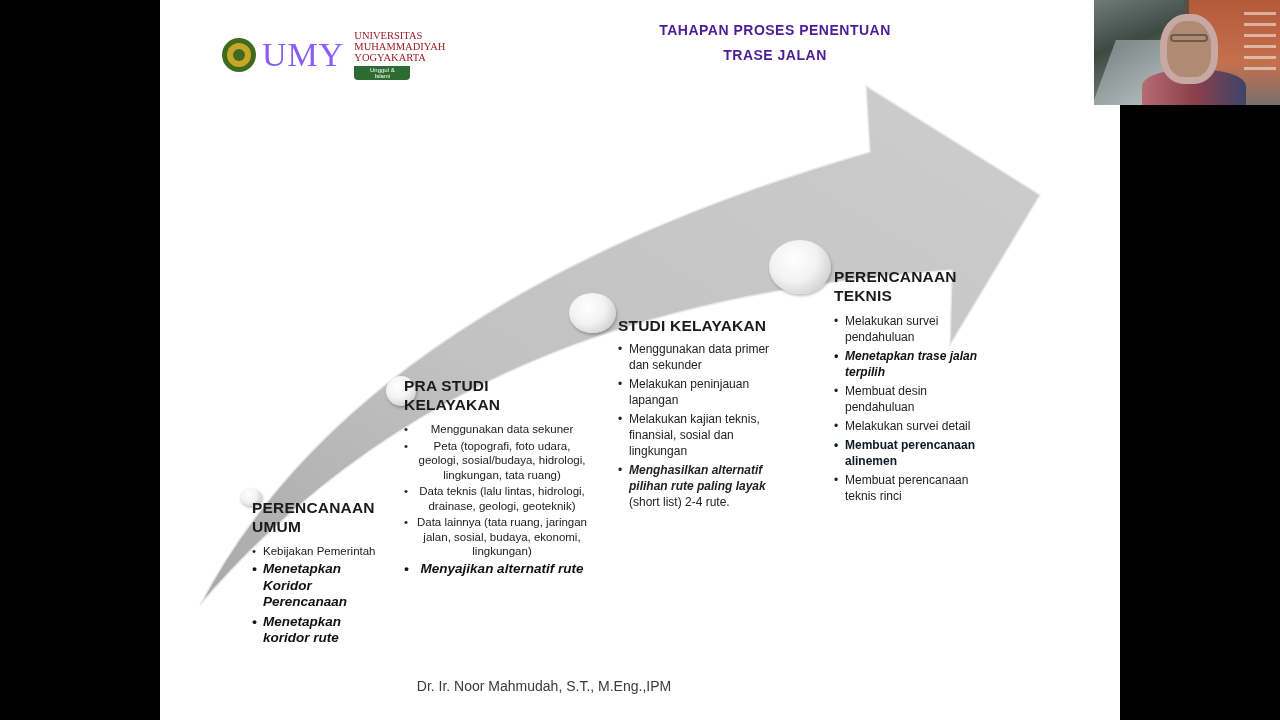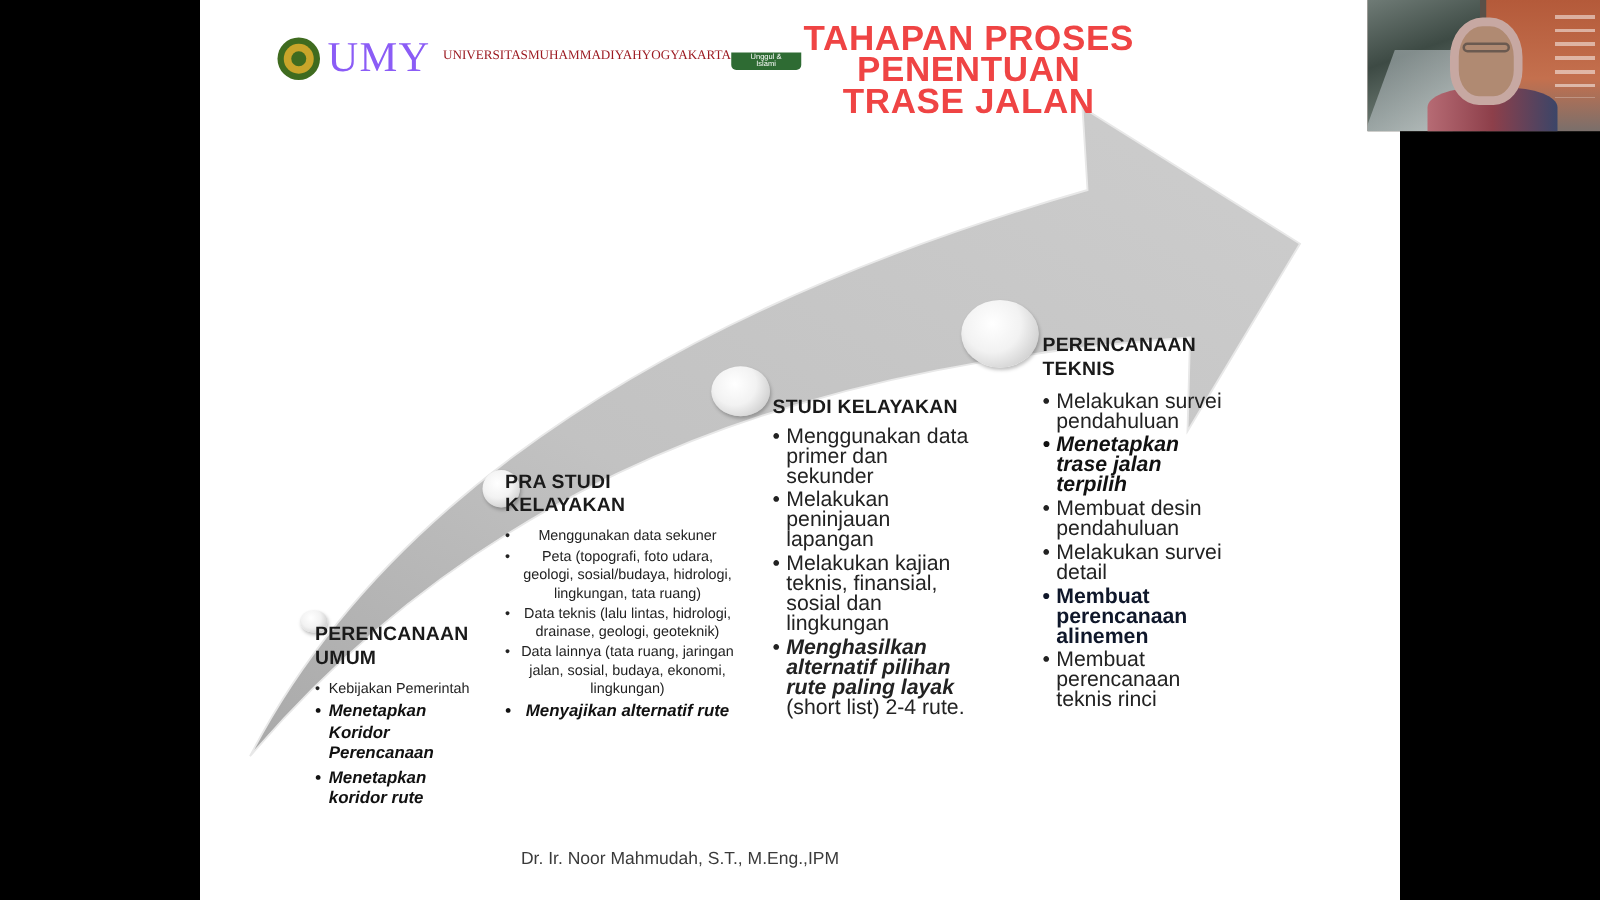--- a/index.html
+++ b/index.html
@@ -4,34 +4,34 @@
   <style>
     html, body { margin:0; padding:0; }
     body { width:1280px; height:720px; background:#000; position:relative; overflow:hidden; font-family:"Liberation Sans", sans-serif; }
     .slide { position:absolute; left:160px; top:0; width:960px; height:720px; background:#fff; overflow:hidden; }
     .arrow-svg { position:absolute; left:0; top:0; }
     .logo { position:absolute; left:62px; top:30px; display:flex; align-items:center; }
     .logo-seal { width:34px; height:34px; border-radius:50%; background:#3f6b1f; position:relative; }
     .logo-seal::before { content:""; position:absolute; left:5px; top:5px; width:24px; height:24px; border-radius:50%; background:#c9a52a; }
     .logo-seal::after { content:""; position:absolute; left:11px; top:11px; width:12px; height:12px; border-radius:50%; background:#3f6b1f; }
     .logo-umy { font-family:"Liberation Serif", serif; font-size:34px; color:#8b5cf6; margin-left:6px; letter-spacing:1px; line-height:1; }
-    .logo-text { margin-left:10px; display:flex; flex-direction:row; }
+    .logo-text { margin-left:10px; display:flex; flex-direction:column; }
     .logo-line { font-family:"Liberation Serif", serif; font-size:10.5px; color:#9c1b22; line-height:11px; }
     .logo-tag { margin-top:3px; background:#2e6b33; color:#fff; font-size:6px; padding:1px 8px; width:40px; text-align:center; border-radius:0 0 4px 4px; }
-    .title { position:absolute; left:390px; top:18px; width:450px; text-align:center; color:#ef4444; font-weight:bold; font-size:28px; line-height:25px; letter-spacing:0.5px; }
+    .title { position:absolute; left:390px; top:18px; width:450px; text-align:center; color:#4c1d95; font-weight:bold; font-size:14px; line-height:25px; letter-spacing:0.5px; }
     .circle { position:absolute; border-radius:50%; background:radial-gradient(circle at 40% 35%, #ffffff 0%, #f2f2f2 45%, #cfcfcf 80%, #b0b0b0 100%); box-shadow:1px 2px 3px rgba(0,0,0,0.25); }
     .stage { position:absolute; color:#111; font-family:"Liberation Sans", sans-serif; }
     .stage-title { font-weight:bold; font-size:15.5px; line-height:19px; letter-spacing:0.2px; color:#1a1a1a; }
     .stage ul { list-style:none; margin:6px 0 0 0; padding:0; }
     .stage li { position:relative; padding-left:11px; font-size:12.5px; line-height:15.5px; margin-bottom:3px; color:#222; }
     .stage li::before { content:"•"; position:absolute; left:0; top:0; }
     .stage li.emph { font-weight:bold; font-style:italic; color:#111; }
     .stage li.strong { font-weight:bold; color:#0f172a; }
     .stage.small li { font-size:11.5px; line-height:14.5px; margin-bottom:2px; }
-    .stage.big li { font-size:17px; line-height:16px; }
+    .stage.big li { font-size:12px; line-height:16px; }
     .footer { position:absolute; left:0; width:768px; top:678px; text-align:center; color:#3a3a3a; font-size:14px; }
     .webcam { position:absolute; left:1094px; top:0; width:186px; height:105px; overflow:hidden; background:#5a5048; }
     .webcam .bg-left { position:absolute; left:0; top:0; width:90px; height:105px; background:linear-gradient(160deg,#6f7b76 0%, #3d4a44 40%, #8c9a92 100%); }
     .webcam .bg-right { position:absolute; left:95px; top:0; width:91px; height:105px; background:linear-gradient(180deg,#b45a3a 0%, #c4704e 60%, #7a6f6b 100%); }
     .webcam .road { position:absolute; left:10px; top:40px; width:70px; height:65px; background:linear-gradient(120deg,#a9b3b6, #d9dde0); transform:skewX(-20deg); opacity:0.6; }
     .webcam .windows { position:absolute; left:150px; top:8px; width:32px; height:70px; background:repeating-linear-gradient(0deg, transparent 0 8px, rgba(255,255,255,0.5) 8px 11px); }
     .webcam .person-head { position:absolute; left:66px; top:14px; width:58px; height:70px; border-radius:45% 45% 40% 40%; background:#b08a72; border:7px solid #c7a8a2; box-sizing:border-box; }
     .webcam .person-body { position:absolute; left:48px; top:70px; width:104px; height:40px; border-radius:40% 40% 0 0; background:linear-gradient(90deg,#b66b74,#8d3f4a 50%,#3b4568); }
     .webcam .glasses { position:absolute; left:76px; top:34px; width:38px; height:8px; border:2px solid #6b5a50; border-radius:4px; box-sizing:border-box; }
   </style>

